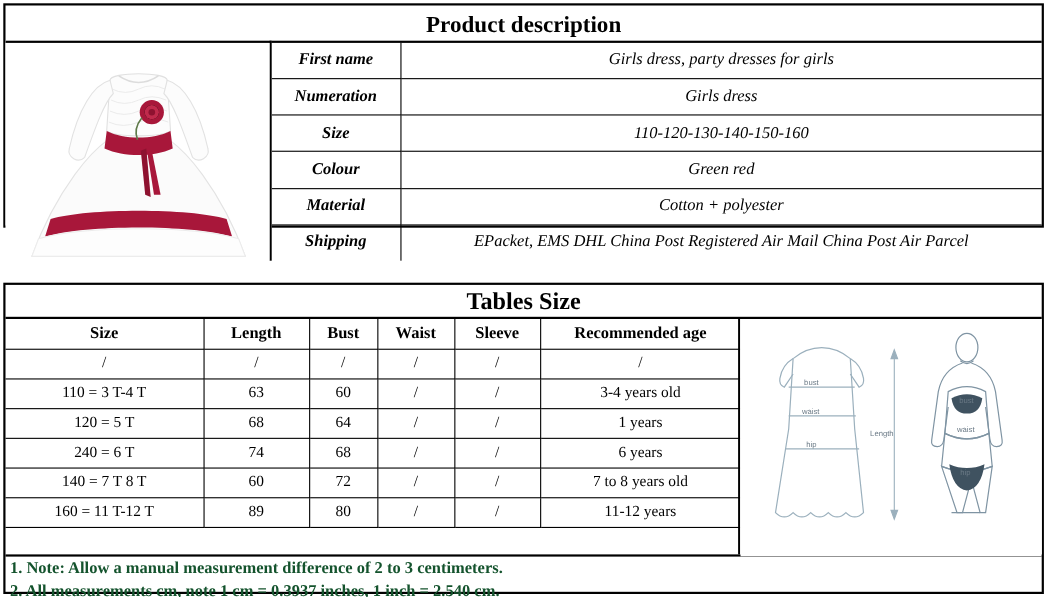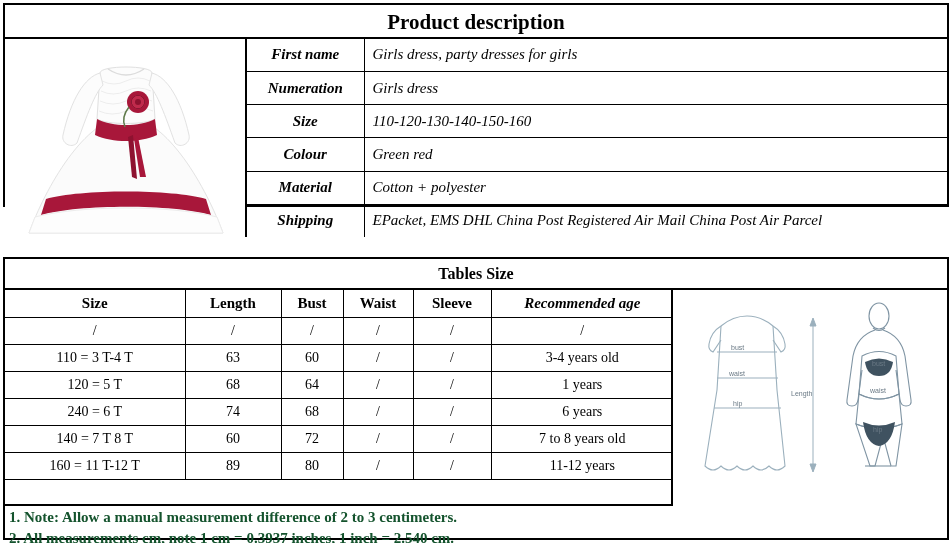--- a/index.html
+++ b/index.html
@@ -65,21 +65,21 @@
     padding: 2px 8px;
     color: #000;
   }
   table.info td.k {
     width: 117px;
     text-align: center;
     font-weight: bold;
     border-left: none;
   }
   table.info td.v {
-    text-align: left;
+    text-align: center;
     font-weight: normal;
     border-right: none;
   }
   table.info tr:first-child td { border-top: none; }
   table.info tr:last-child td { border-bottom: none; }
 
   
   .dress-art { position: absolute; left: 0; top: 0; width: 242px; height: 200px; }
 
   
@@ -87,21 +87,21 @@
     position: absolute;
     left: 3px;
     top: 257px;
     width: 946px;
     height: 283px;
     border: 2px solid #000;
     background: #fff;
   }
   .sizes-title {
     text-align: center;
-    font-size: 16px;
+    font-size: 22px;
     font-weight: bold;
     line-height: 28px;
     padding-top: 1px;
     color: #000;
   }
   .sizes-body {
     display: flex;
     border-top: 2px solid #000;
     height: 216px;
   }
@@ -121,21 +121,21 @@
   }
   table.sizes th { font-weight: bold; font-size: 15px; }
   table.sizes tr th:first-child, table.sizes tr td:first-child { border-left: none; }
   table.sizes tr th:last-child, table.sizes tr td:last-child { border-right: none; }
   table.sizes tr:first-child th { border-top: none; }
   .col-size { width: 180px; }
   .col-length { width: 96px; }
   .col-bust { width: 62px; }
   .col-waist { width: 70px; }
   .col-sleeve { width: 78px; }
-  .col-age { width: 182px; font-style: italic; }
+  .col-age { width: 182px; }
 
   .diagram-cell { flex: 1; position: relative; background: #fff; }
 
   .notes {
     border-top: 2px solid #000;
     padding: 1px 4px 0 4px;
   }
   .note-line {
     color: #14532d;
     font-weight: bold;

